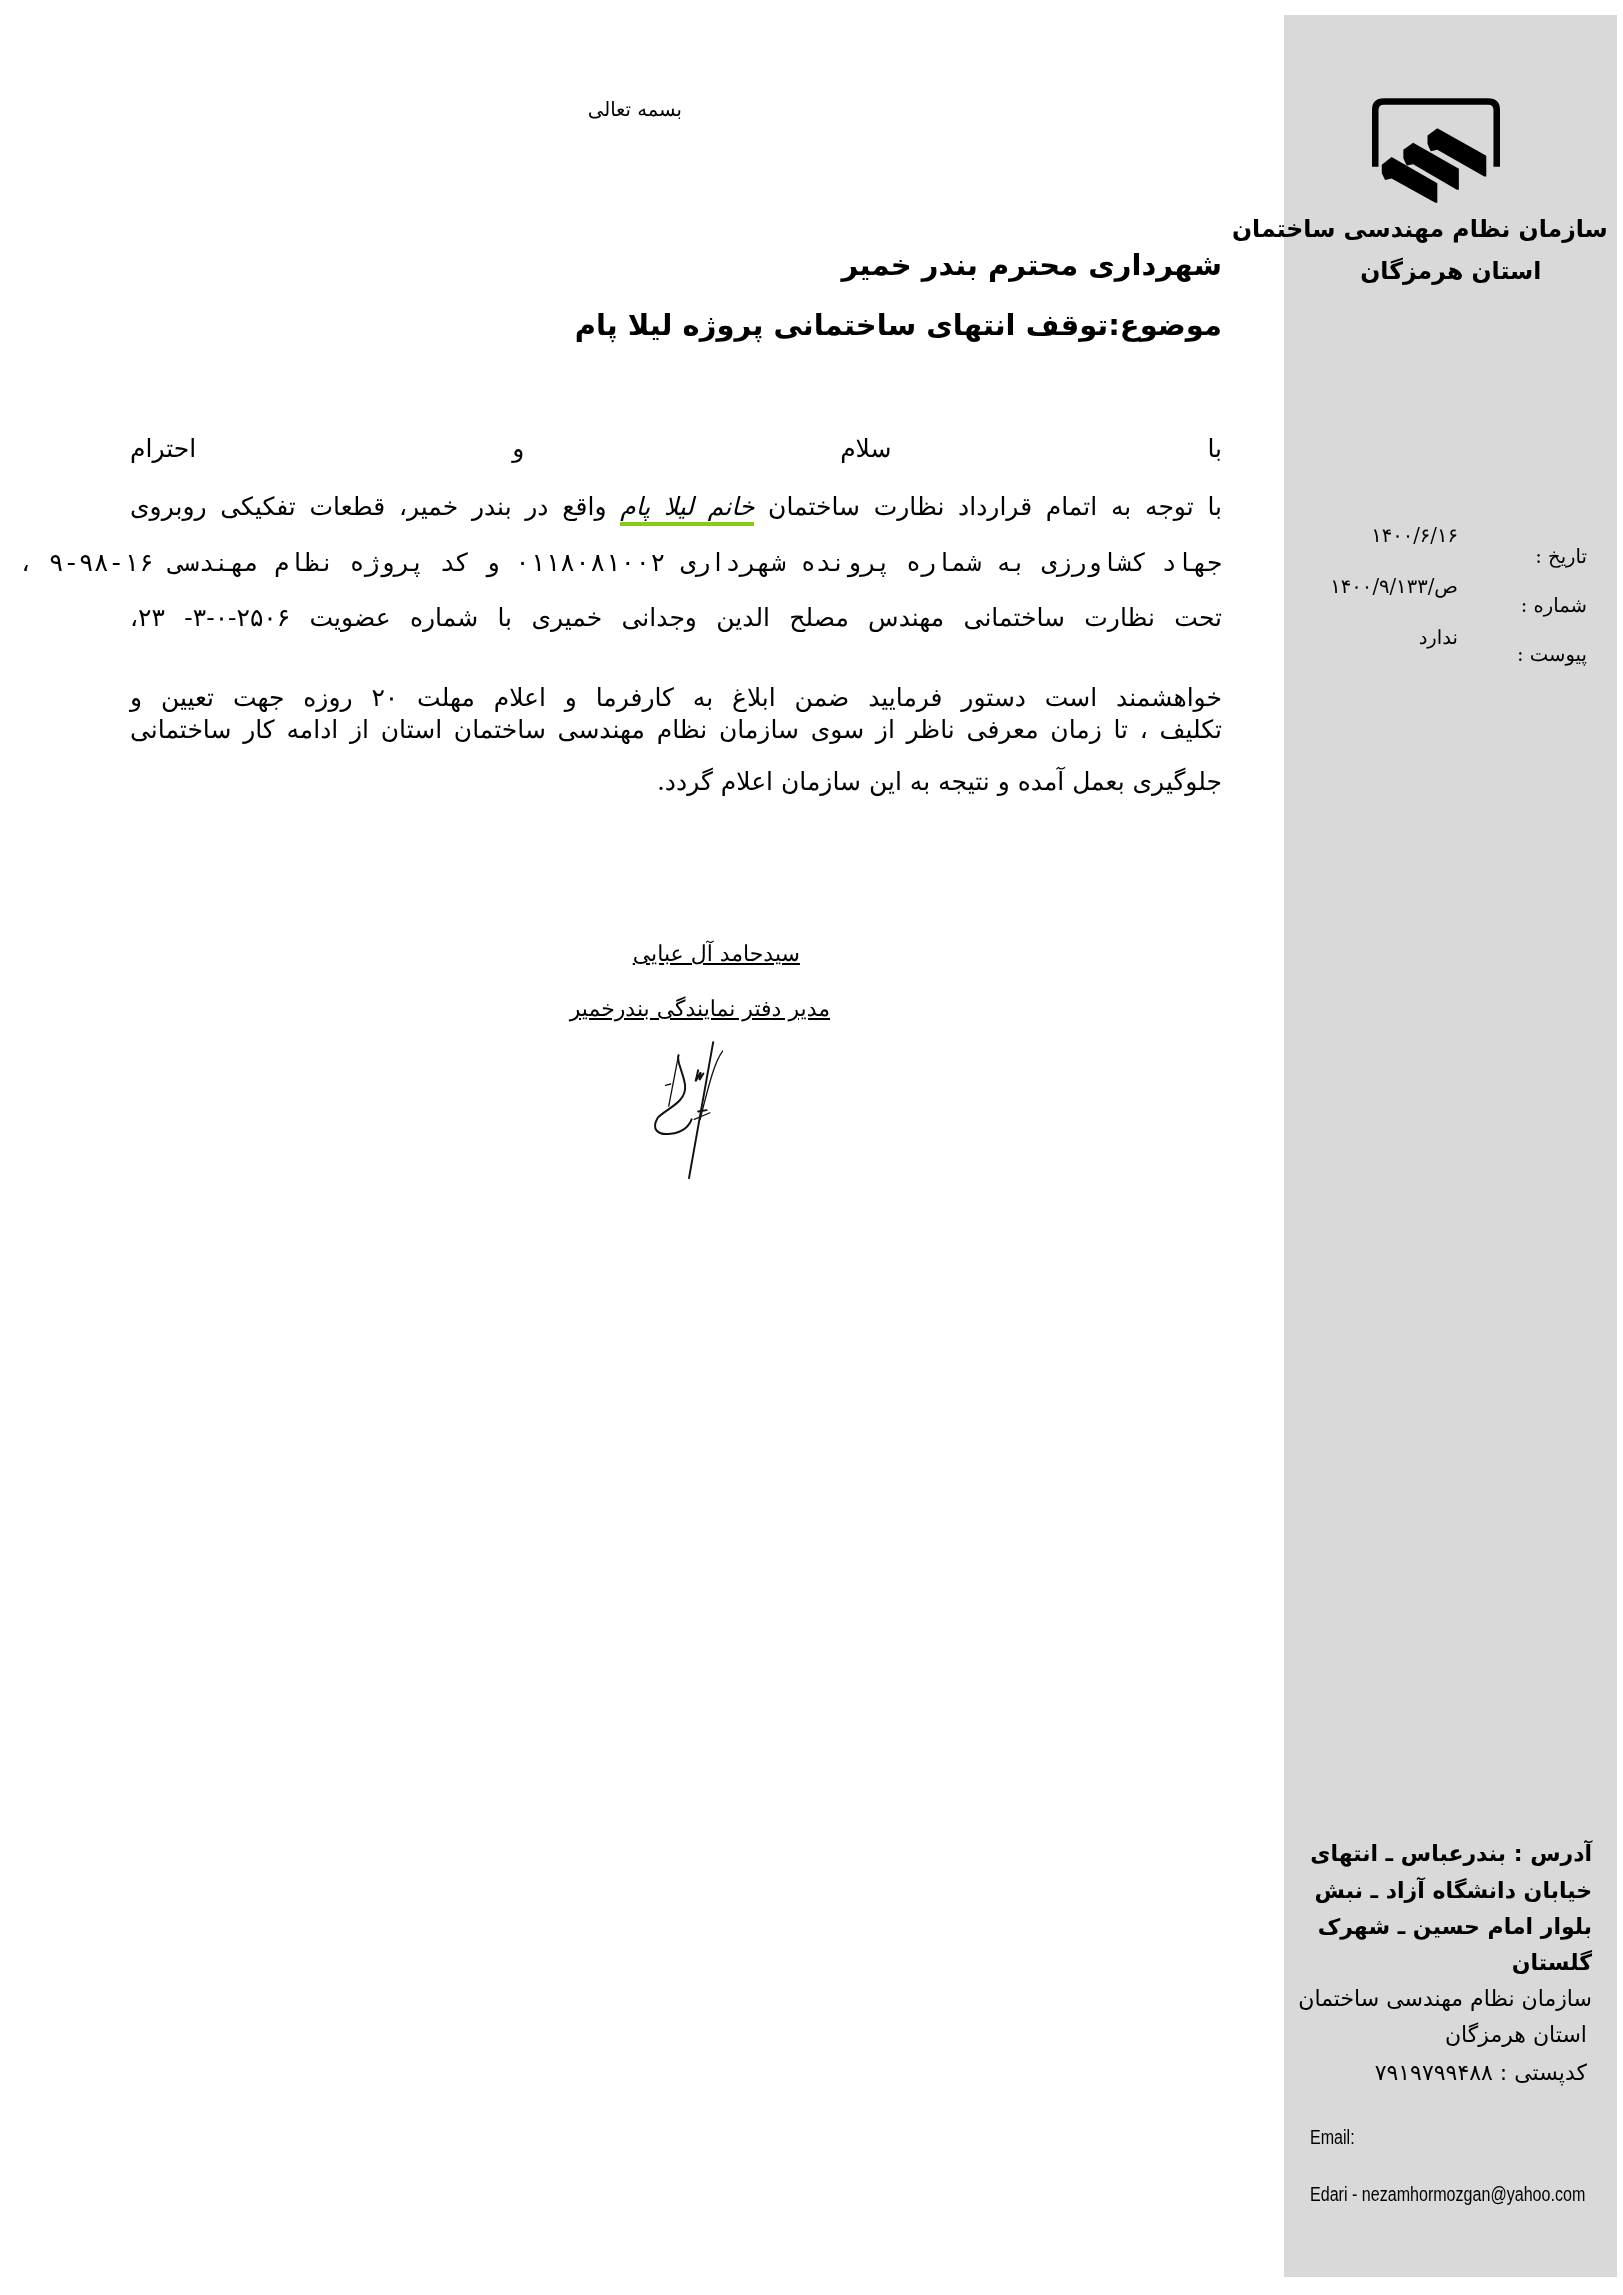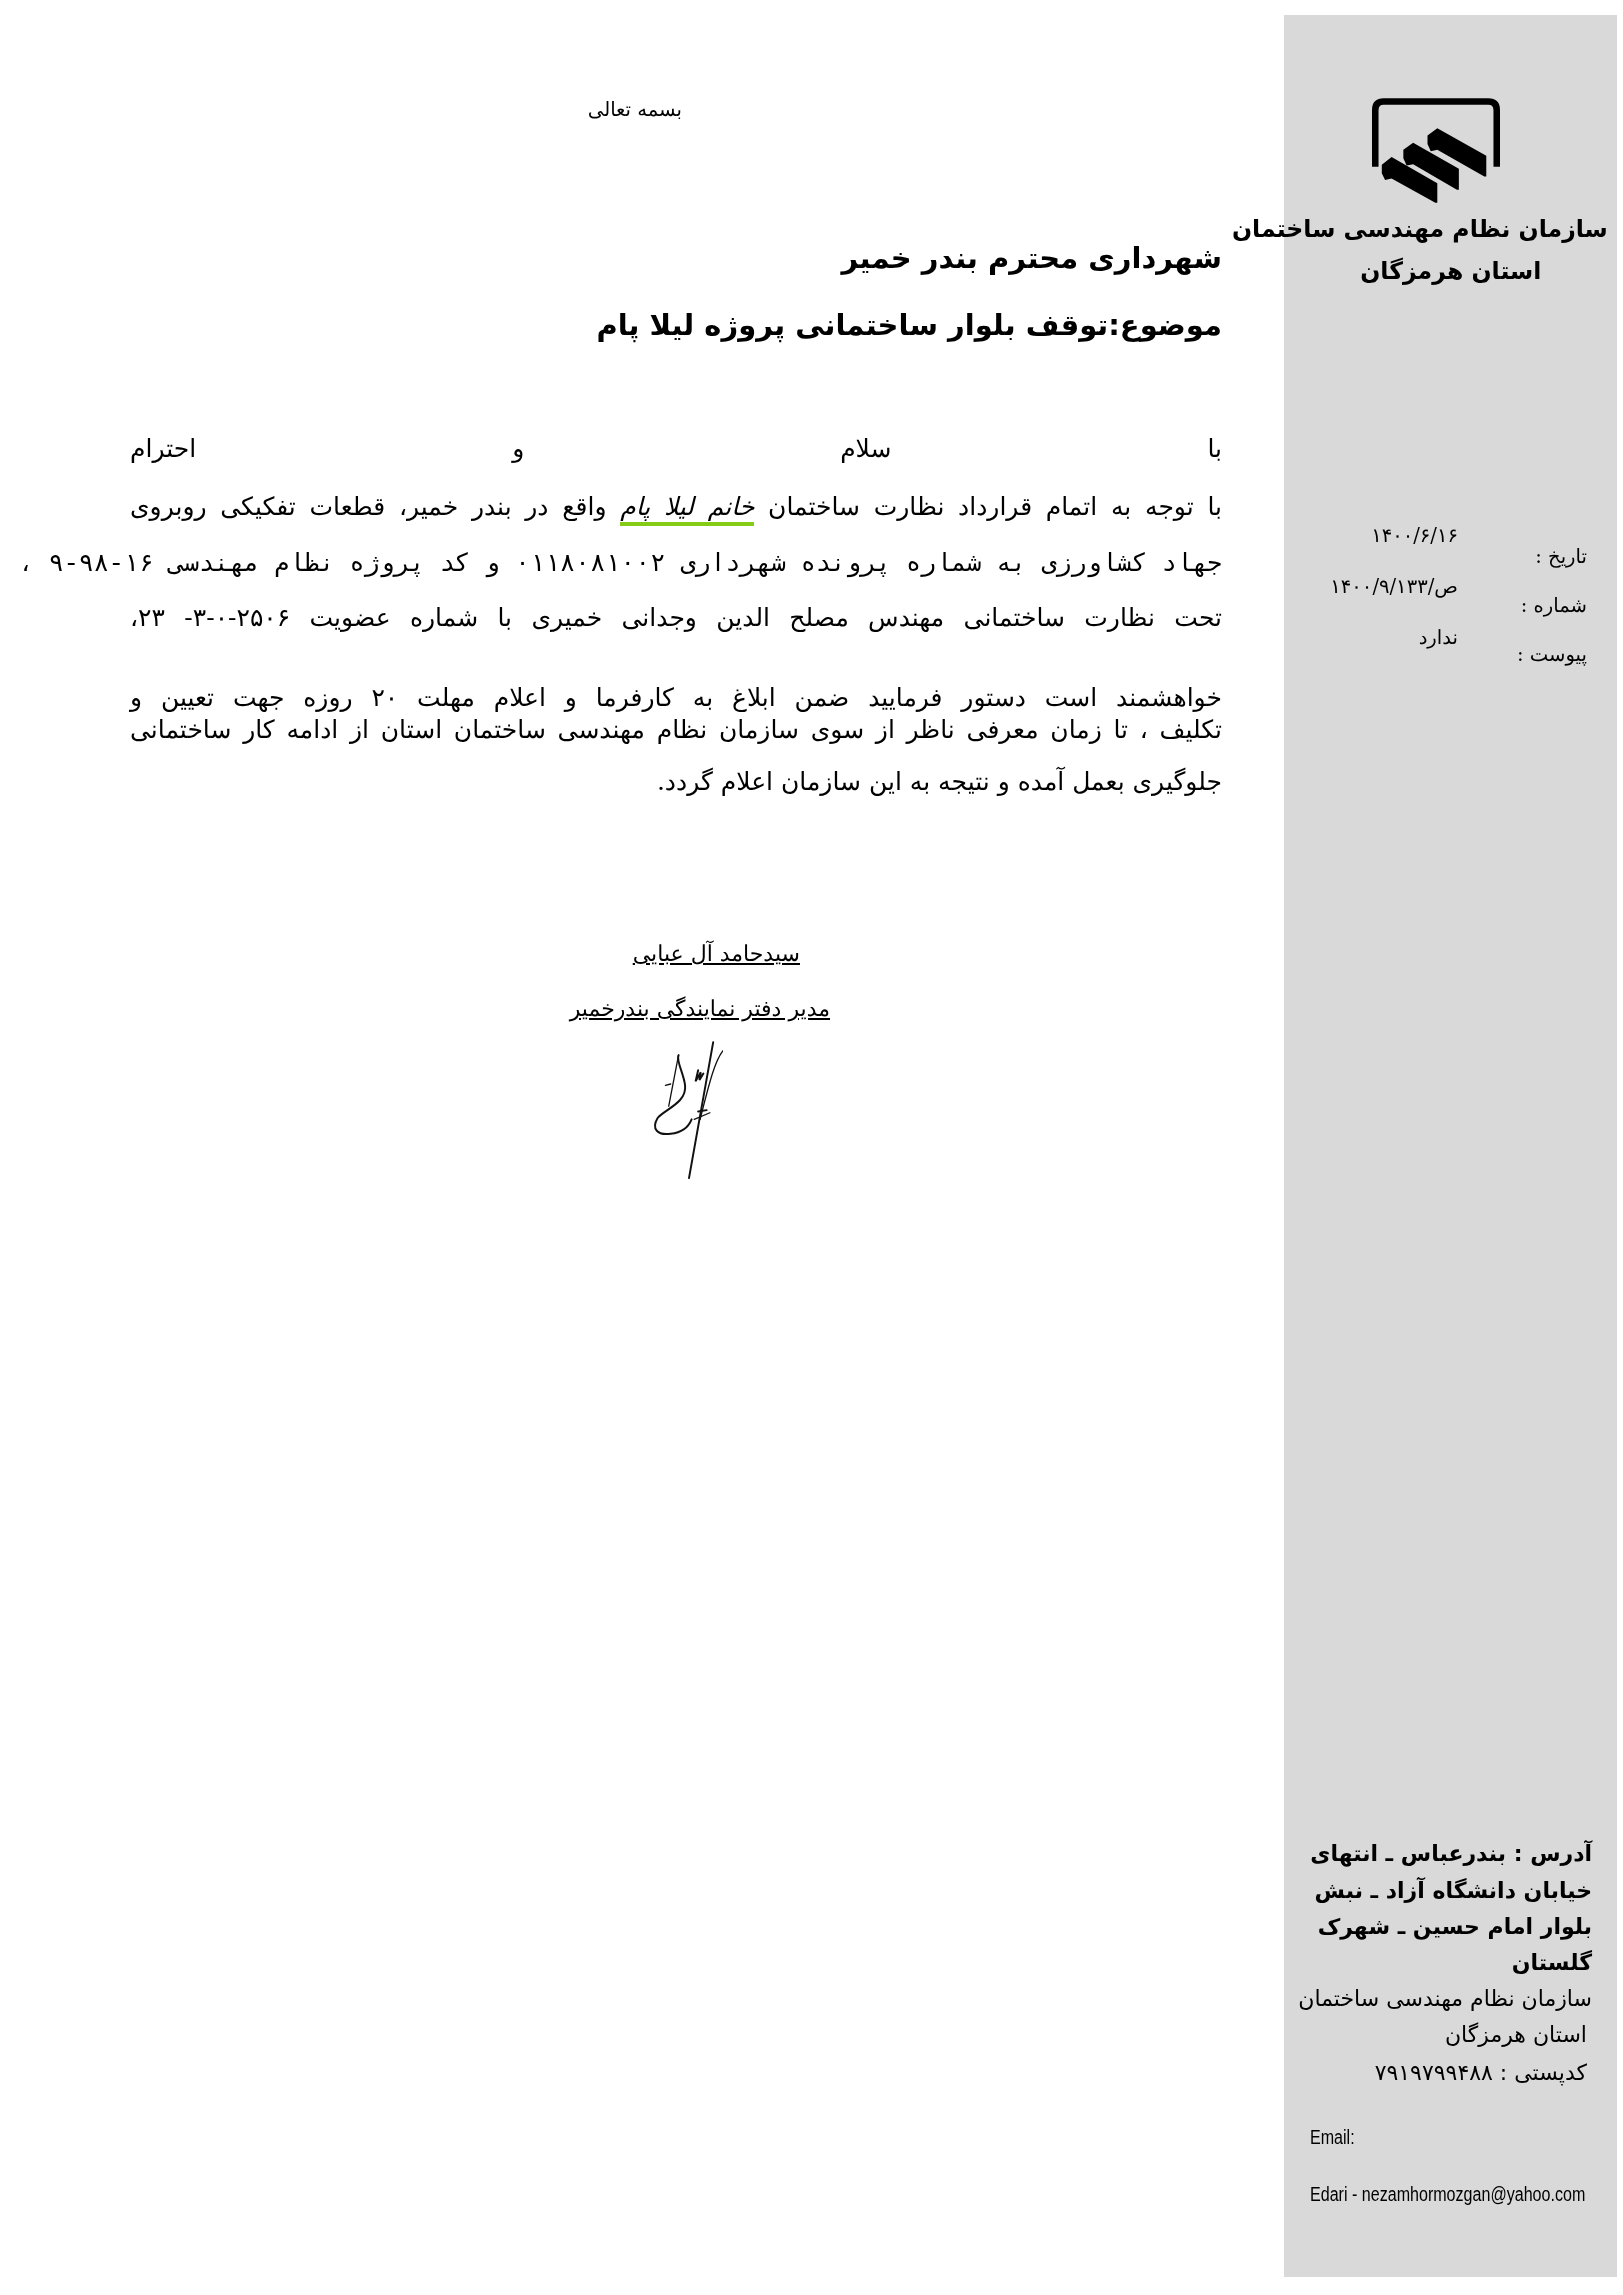--- a/index.html
+++ b/index.html
@@ -54,22 +54,22 @@
   .body-line.last { text-align-last: right; width: auto; }
   .underlined { border-bottom: 4px solid #84cc16; padding-bottom: 1.3px; font-style: italic; }
   .sig-text { position: absolute; font-size: 22px; text-decoration: underline; }
   #signature { position: absolute; left: 638px; top: 1034px; width: 85px; height: 151px; }
 </style>
 </head>
 <body>
 
 <div class="abs rtl" id="bismillah">بسمه تعالی</div>
 
-<div class="heading rtl" style="top:241px;">شهرداری محترم بندر خمیر</div>
-<div class="heading rtl" style="top:308px;">موضوع:توقف بلوار ساختمانی پروژه لیلا  پام</div>
+<div class="heading rtl" style="top:248px;">شهرداری محترم بندر خمیر</div>
+<div class="heading rtl" style="top:308px;">موضوع:توقف انتهای ساختمانی پروژه لیلا  پام</div>
 
 <div id="greeting">
   <span>با</span>
   <span>سلام</span>
   <span>و</span>
   <span>احترام</span>
 </div>
 
 <div class="body-line rtl" style="top:492px;"><span>با توجه به اتمام قرارداد نظارت ساختمان </span><span class="underlined">خانم لیلا پام</span><span> واقع در بندر خمیر، قطعات تفکیکی روبروی</span></div>
 <div class="body-line rtl" style="top:548px;font-family:Liberation Mono, monospace;">جهاد کشاورزی به شماره پرونده شهرداری ۰۱۱۸۰۸۱۰۰۲ و کد پروژه نظام مهندسی ۱۶-۹۸-۹ ،</div>

